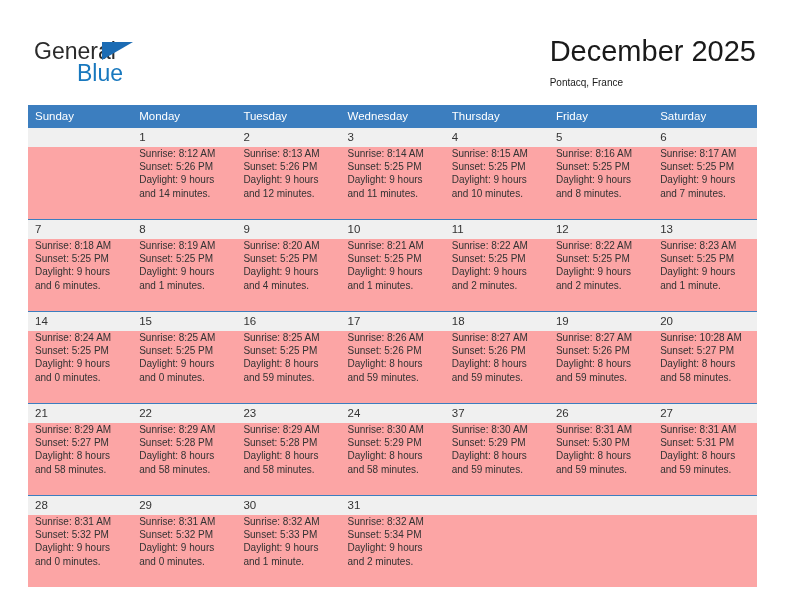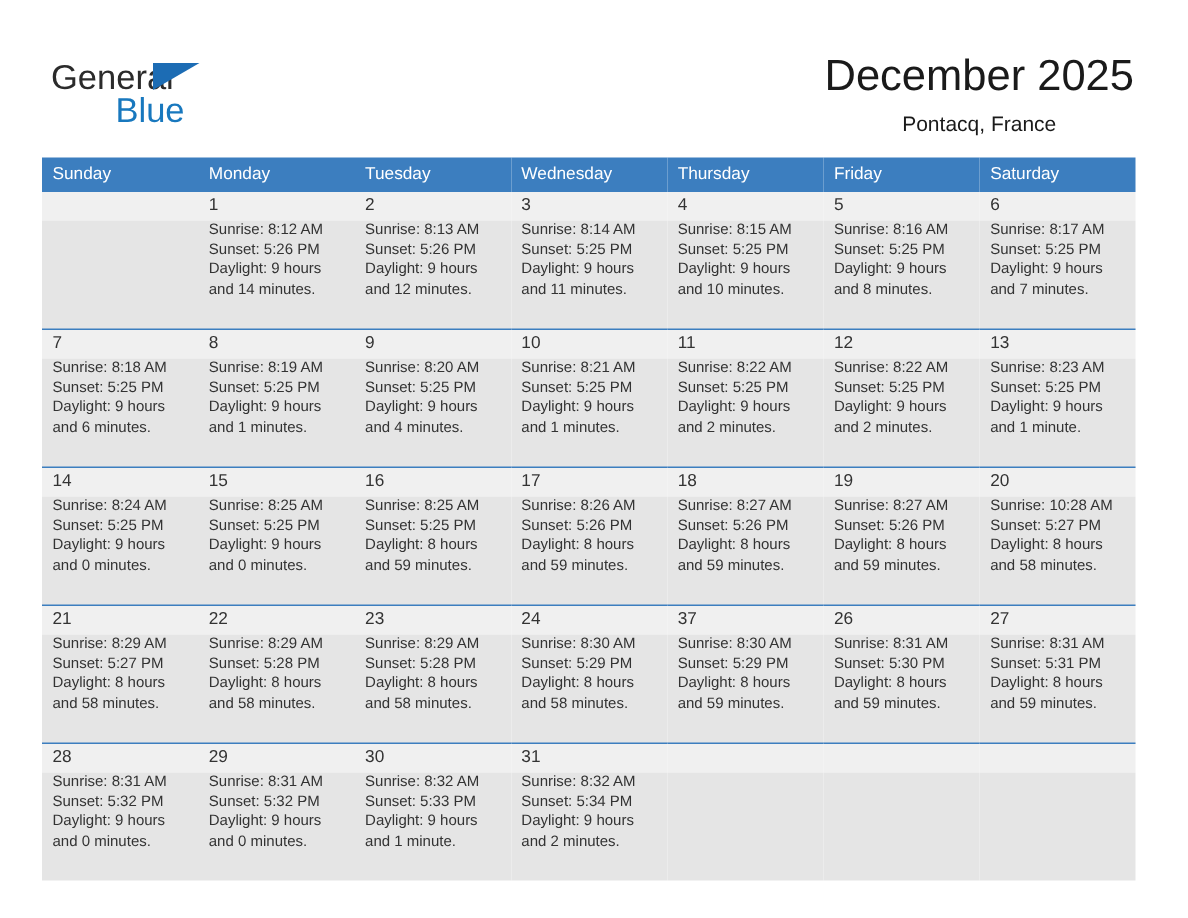--- a/index.html
+++ b/index.html
@@ -67,32 +67,32 @@
     font-weight: 400;
     color: #1878be;
     line-height: 26px;
     font-family: "Liberation Sans", sans-serif;
   }
 
   .title-block {
     position: absolute;
     right: 36px;
     top: 34px;
-    text-align: center;
+    text-align: left;
   }
   .cal-title {
     font-size: 29px;
     font-weight: 400;
     color: #1a1a1a;
     line-height: 34px;
     white-space: nowrap;
   }
   .cal-subtitle {
     margin-top: 6px;
-    font-size: 14px;
+    font-size: 10px;
     font-weight: 400;
     color: #1a1a1a;
     line-height: 17px;
     white-space: nowrap;
   }
 
   
   .calendar {
     position: absolute;
     left: 28px;
@@ -127,21 +127,21 @@
     font-size: 11.5px;
     color: #333333;
     padding: 3px 0 3px 7px;
     line-height: 13px;
     height: 13px;
     vertical-align: top;
     border: none;
   }
 
   .info-row td {
-    background: #e5e5e5;
+    background: #fca5a5;
     font-size: 10px;
     color: #333333;
     padding: 0 6px 10px 7px;
     line-height: 13.2px;
     vertical-align: top;
     height: 62px;
     border: none;
   }
   .info-row td .line {
     display: block;

